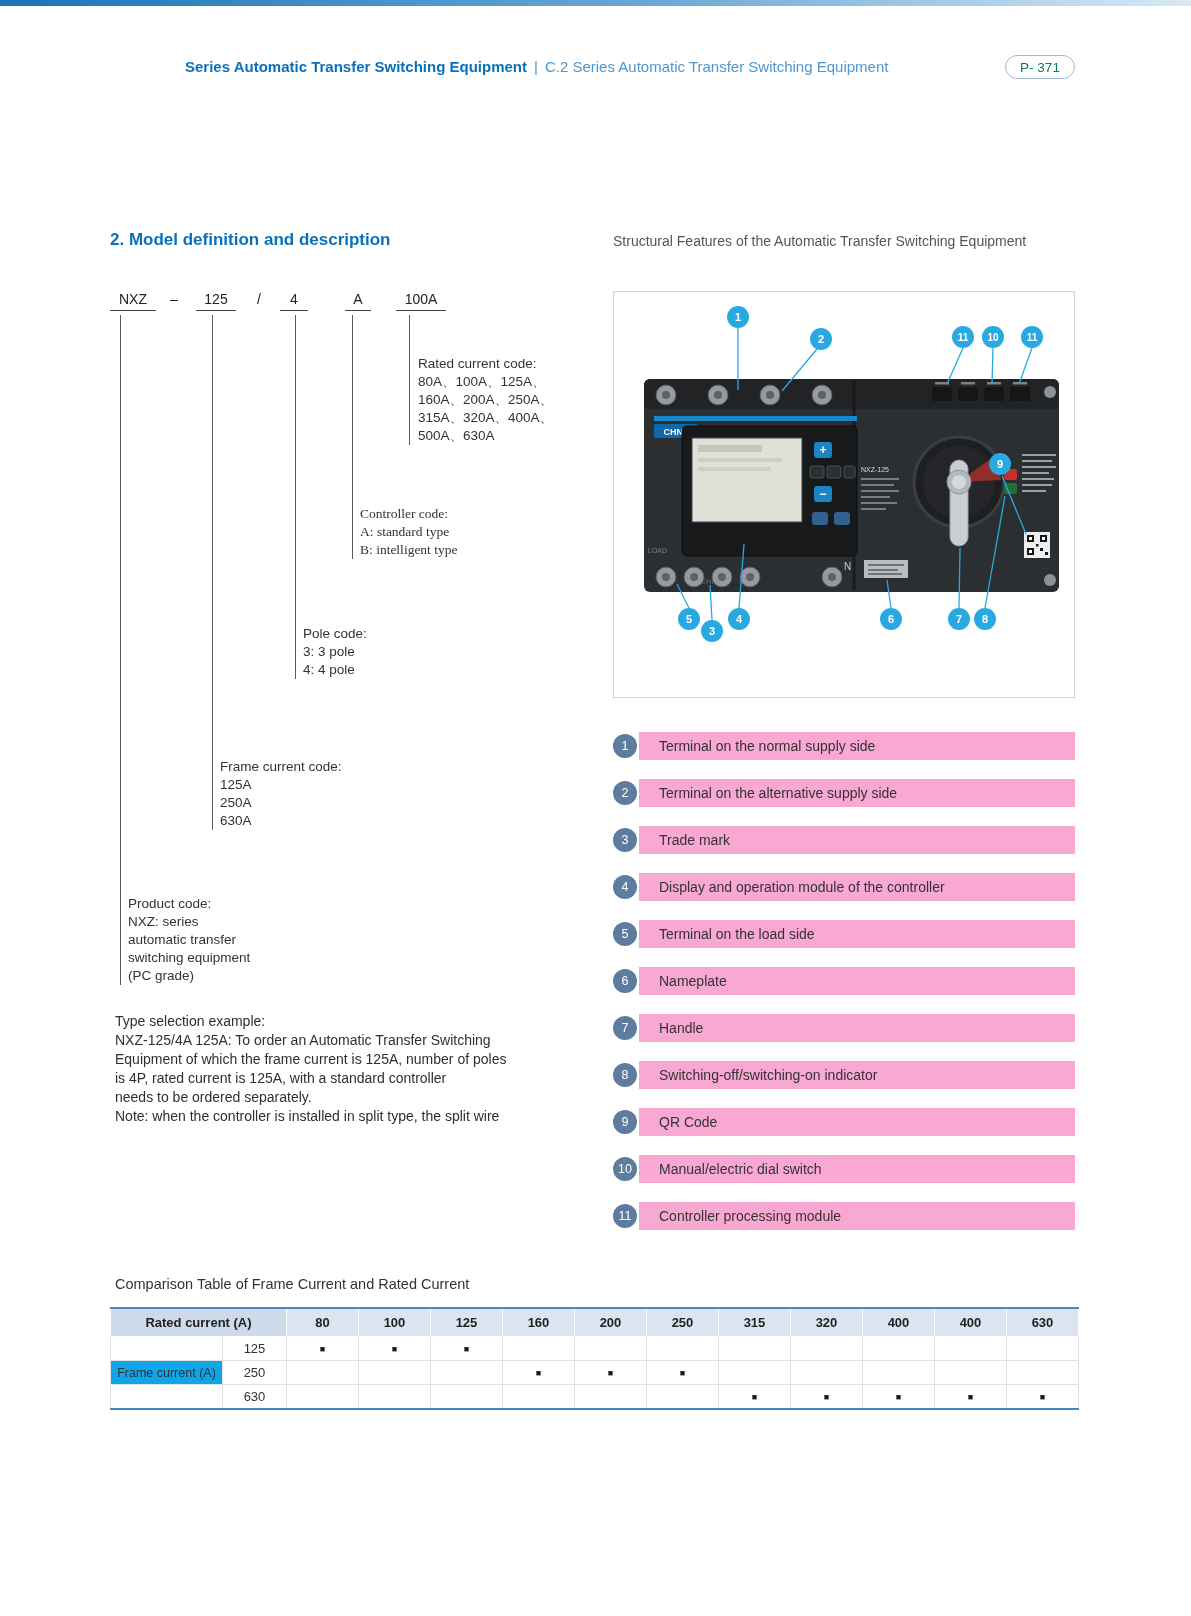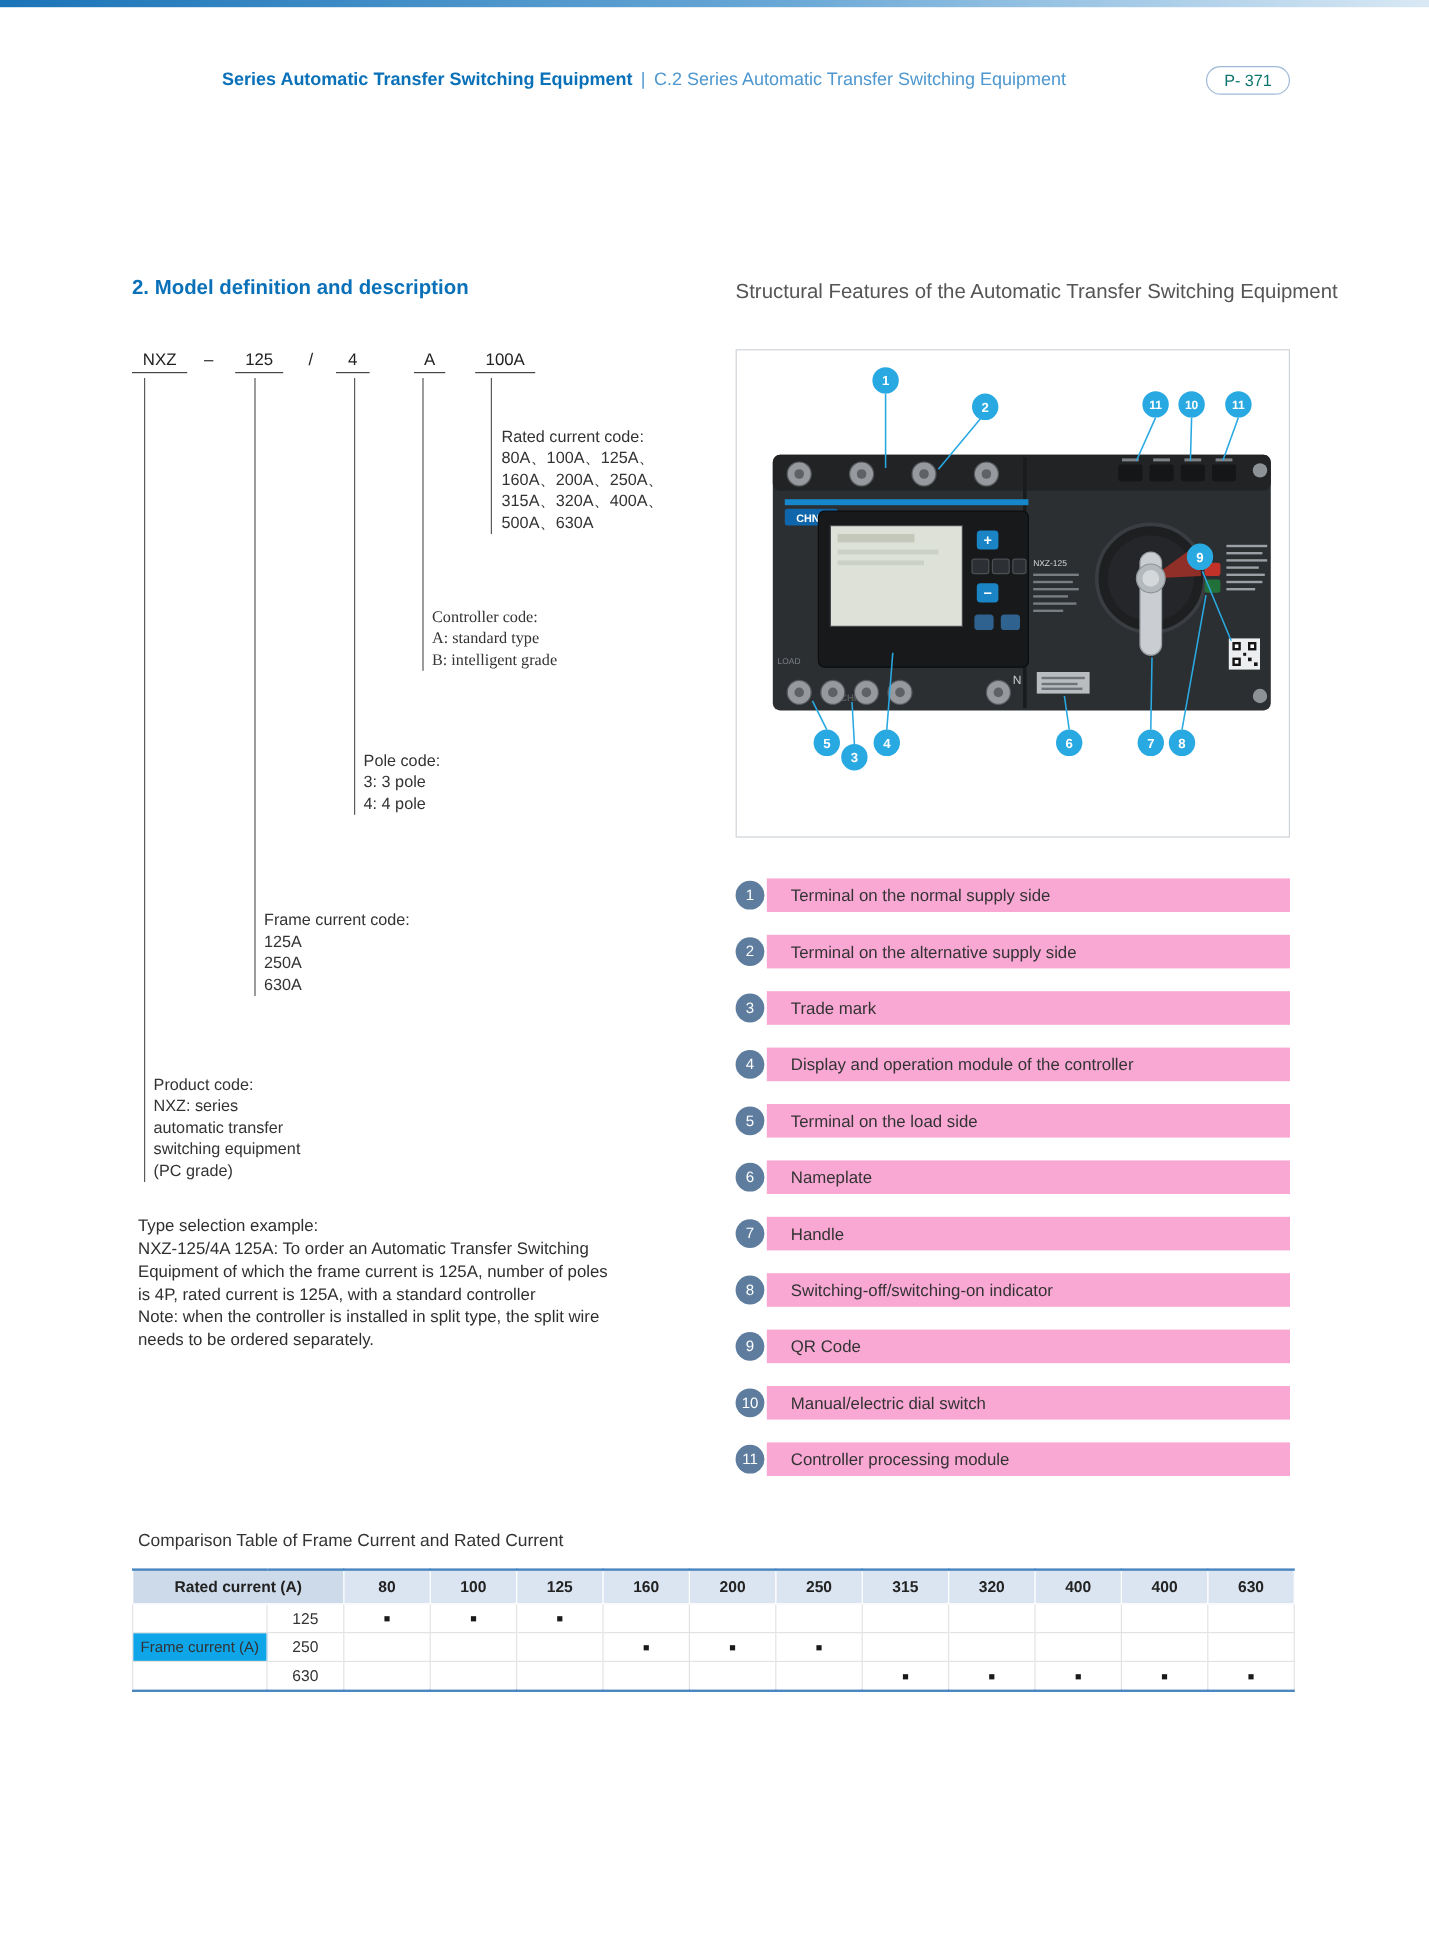--- a/index.html
+++ b/index.html
@@ -12,21 +12,21 @@
 
   .hdr { position:absolute; top:58px; left:185px; font-size:15px; white-space:nowrap; }
   .hdr-bold { color:#0a71b9; font-weight:bold; }
   .hdr-sep  { color:#4e97cf; margin:0 7px; }
   .hdr-light{ color:#4e97cf; }
   .badge { position:absolute; top:55px; left:1005px; width:68px; height:22px;
     border:1.5px solid #9fb9d6; border-radius:12px; color:#0f766e; font-size:13.5px;
     display:flex; align-items:center; justify-content:center; }
 
   .sec-title { position:absolute; top:230px; left:110px; font-size:17px; font-weight:bold; color:#0a71b9; }
-  .right-title { position:absolute; top:233px; left:613px; font-size:17px; color:#555; }
+  .right-title { position:absolute; top:233px; left:613px; font-size:14px; color:#555; }
 
   
   .code { position:absolute; left:110px; top:291px; width:495px; height:710px; font-size:13.5px; }
   .tok { position:absolute; top:0; text-align:center; font-size:14px; color:#222; padding-bottom:3px; }
   .tok.u { border-bottom:1px solid #444; }
   .vline { position:absolute; width:0; border-left:1px solid #5a5a5a; }
   .blk { position:absolute; line-height:18px; color:#333; white-space:nowrap; }
 
   .example { position:absolute; left:115px; top:1012px; width:490px; font-size:14px; line-height:19px; color:#2f2f2f; }
   .example div { white-space:nowrap; }
@@ -92,21 +92,21 @@
       <div>Rated current code:</div>
       <div>80A、100A、125A、</div>
       <div>160A、200A、250A、</div>
       <div>315A、320A、400A、</div>
       <div>500A、630A</div>
     </div>
 
     <div class="blk" style="left:250px; top:214px;font-family:Liberation Serif, serif;">
       <div>Controller code:</div>
       <div>A: standard type</div>
-      <div>B: intelligent grade</div>
+      <div>B: intelligent type</div>
     </div>
 
     <div class="blk" style="left:193px; top:334px;">
       <div>Pole code:</div>
       <div>3: 3 pole</div>
       <div>4: 4 pole</div>
     </div>
 
     <div class="blk" style="left:110px; top:467px;">
       <div>Frame current code:</div>
@@ -122,22 +122,22 @@
       <div>switching equipment</div>
       <div>(PC grade)</div>
     </div>
   </div>
 
   <div class="example">
     <div>Type selection example:</div>
     <div>NXZ-125/4A 125A: To order an Automatic Transfer Switching</div>
     <div>Equipment of which the frame current is 125A, number of poles</div>
     <div>is 4P, rated current is 125A, with a standard controller</div>
+    <div>needs to be ordered separately.</div>
     <div>Note: when the controller is installed in split type, the split wire</div>
-    <div>needs to be ordered separately.</div>
   </div>
 
   <div class="img-box">
     <svg class="device-svg" width="460" height="405" viewBox="0 0 460 405">
 
       <rect x="30" y="87" width="415" height="213" rx="6" fill="#2c2f32"></rect>
       <rect x="30" y="87" width="415" height="30" rx="6" fill="#212325"></rect>
       <line x1="240" y1="89" x2="240" y2="298" stroke="#191b1d" stroke-width="3"></line>
 
       <g fill="#969a9e" stroke="#55585c">

